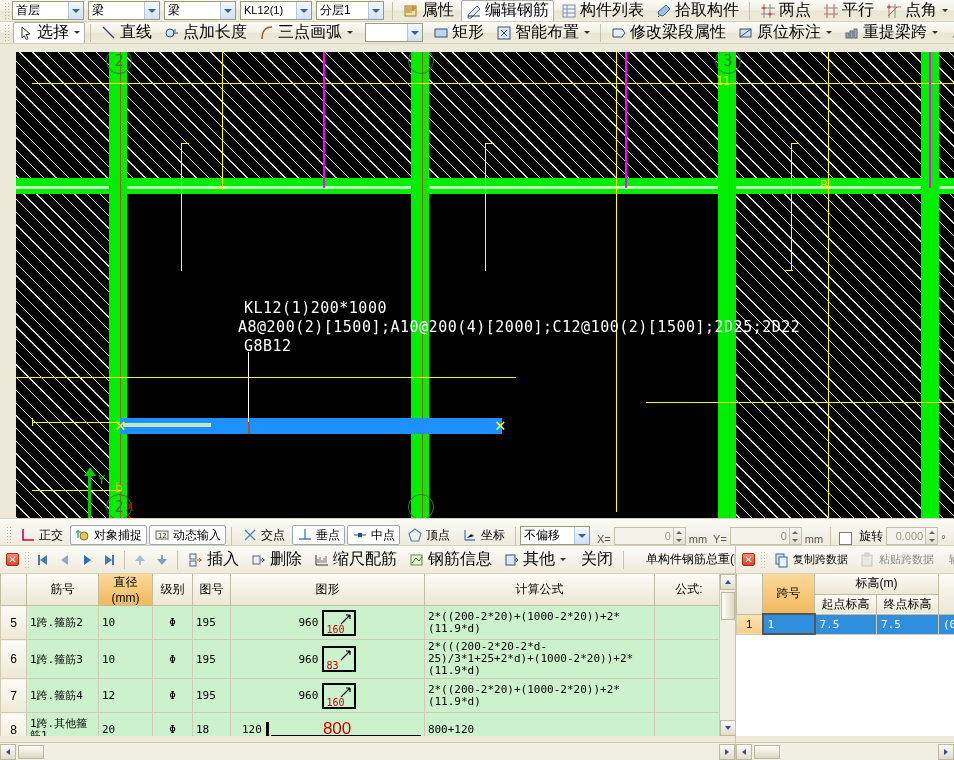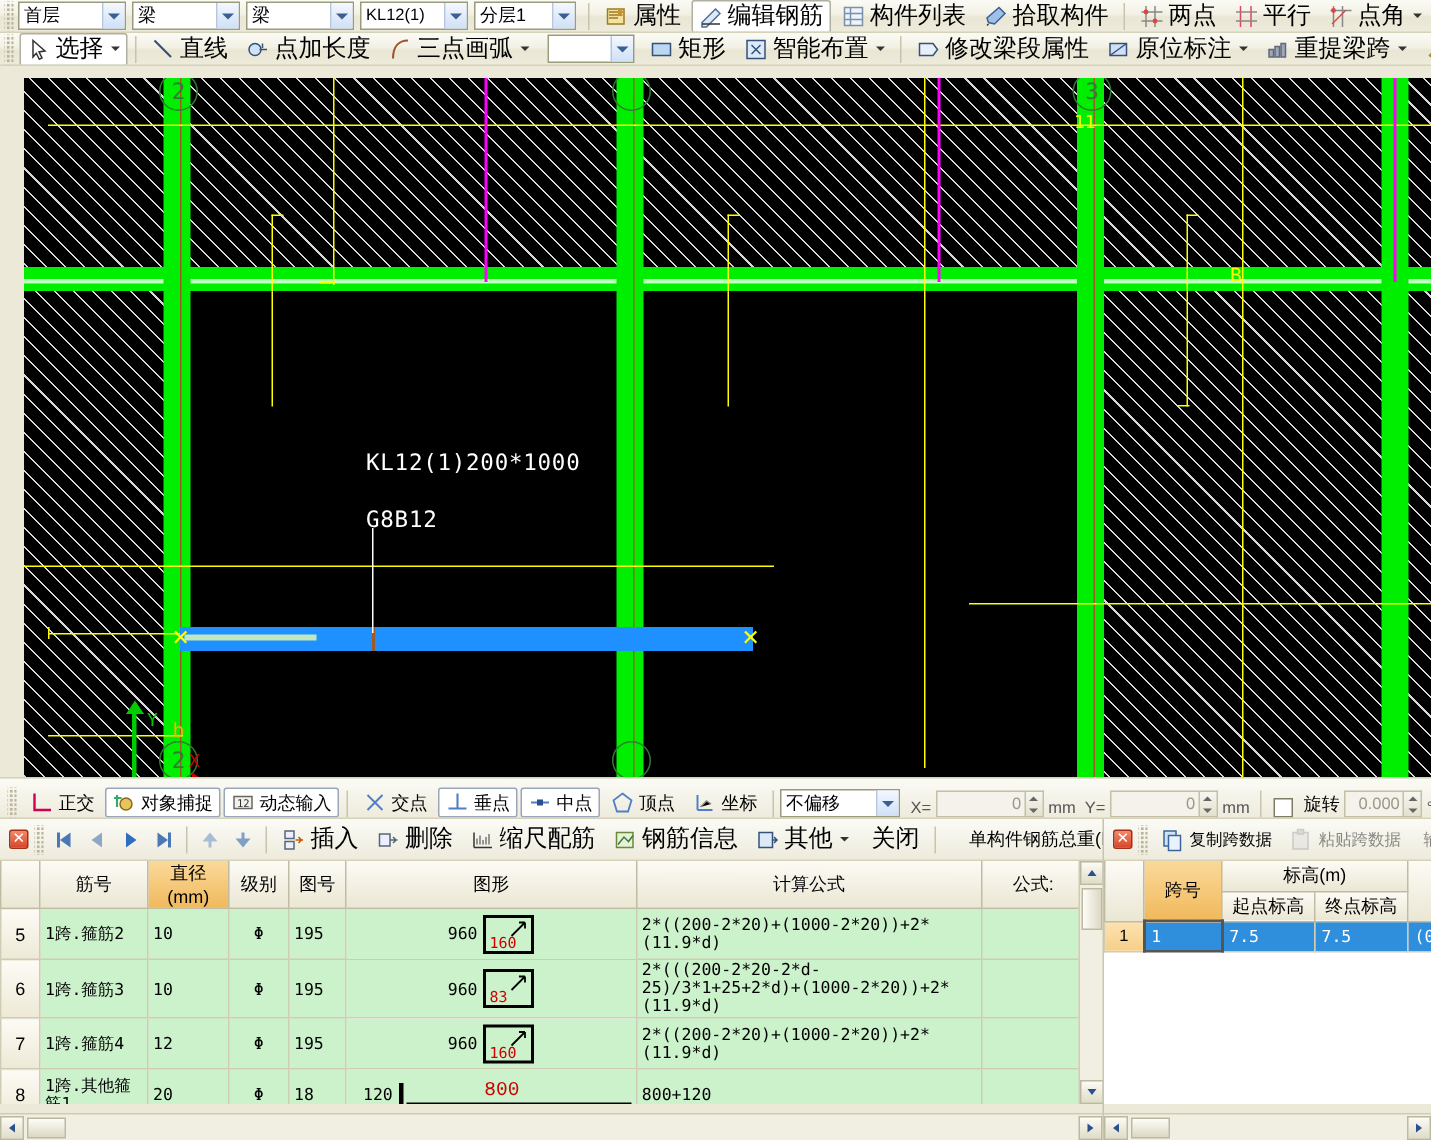--- a/index.html
+++ b/index.html
@@ -225,21 +225,21 @@
     width: 12px; height: 12px;
   }
   .stirrup .red {
     position: absolute; left: 2px; bottom: -1px;
     color: #d00000; font-size: 10px;
     font-family: "DejaVu Sans Mono", monospace;
   }
   .bar800 { display:flex; align-items:flex-end; gap:2px; }
   .bar800 .vline { width:3px; height:16px; background:#000; }
   .bar800 .hline { width:150px; height:3px; background:#000; }
-  .bar800 .red { color:#d00000; font-family:Liberation Mono, monospace; font-size:13px; }
+  .bar800 .red { color:#d00000; font-family:Liberation Sans, sans-serif; font-size:17px; }
 
   
   table.rgrid { border-collapse: collapse; table-layout: fixed; font-size: 12px; width: 100%; }
   table.rgrid th {
     background: linear-gradient(to bottom,#fcfbf5,#ebe7d4);
     border: 1px solid #c0bca4; border-top:none;
     font-weight: normal; height: 20px; padding: 0 2px; text-align:center;
   }
   table.rgrid th.sel-col { background: linear-gradient(to bottom,#fbd99a,#f0b95c); }
   table.rgrid td {
@@ -583,20 +583,21 @@
       <div class="ucsY" style="left:72px;top:421px;width:3px;height:48px"></div>
       <div style="position:absolute;left:68px;top:415px;width:0;height:0;border-left:6px solid transparent;border-right:6px solid transparent;border-bottom:9px solid #00cc00"></div>
 
       <div style="position:absolute;left:112px;top:463px;width:0;height:0;border-top:6px solid transparent;border-bottom:6px solid transparent;border-left:9px solid #cc0000"></div>
       <div style="position:absolute;left:82px;top:421px;color:#00cc00;font-family:'DejaVu Sans Mono',monospace;font-size:12px">Y</div>
       <div style="position:absolute;left:110px;top:448px;color:#cc0000;font-family:'DejaVu Sans Mono',monospace;font-size:12px">X</div>
 
       <div style="position:absolute;left:232px;top:300px;width:1px;height:70px;background:#ffffff"></div>
 
       <div class="cadtext" style="left:228px;top:247px">KL12(1)200*1000</div>
+      <div class="cadtext" style="left:222px;top:266px">A8@200(2)[1500];A10@200(4)[2000];C12@100(2)[1500];2D25;2D22</div>
       <div class="cadtext" style="left:228px;top:285px">G8B12</div>
     </div>
   </div>
 
   <div class="snapbar">
     <div class="grip"></div>
 
     <div class="sbtn">
       <svg class="ico" viewBox="0 0 16 16">
         <path d="M3 2v11h11" stroke="#c05" stroke-width="1.6" fill="none"></path>
@@ -655,21 +656,21 @@
     <div class="sbtn">
       <svg class="ico" viewBox="0 0 16 16">
         <path d="M3 13V3M3 13h10" stroke="#4f7ec7" stroke-width="1.3"></path>
         <path d="M5 11l4-4 3 2" stroke="#888"></path>
       </svg>
       <span class="lbl">坐标</span>
     </div>
 
     <div class="sep"></div>
 
-    <div class="combo" style="width:80px">
+    <div class="combo" style="width:70px">
       <span class="val">不偏移</span>
       <span class="arrow">
           <i></i>
         </span>
     </div>
 
     <span class="mini">X=</span>
     <div class="numfield">0</div>
     <div class="spin">
         <i class="up"></i>

